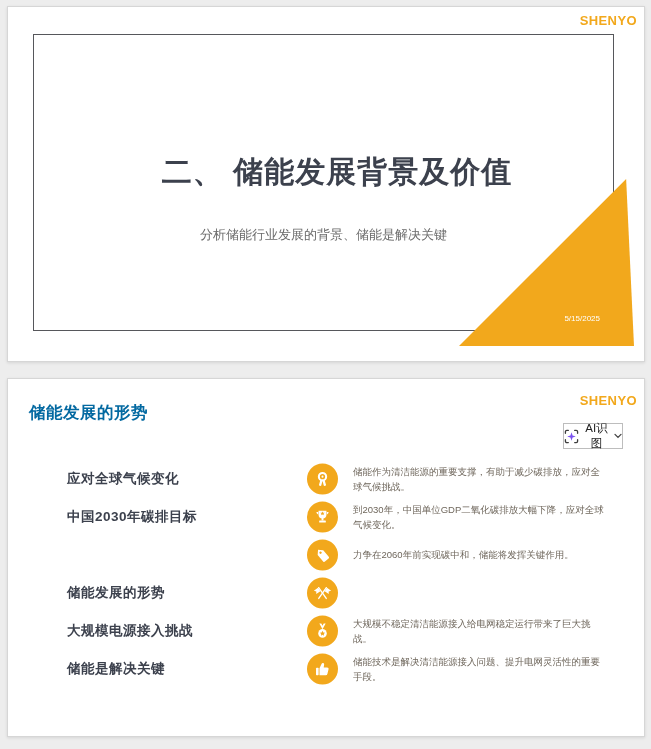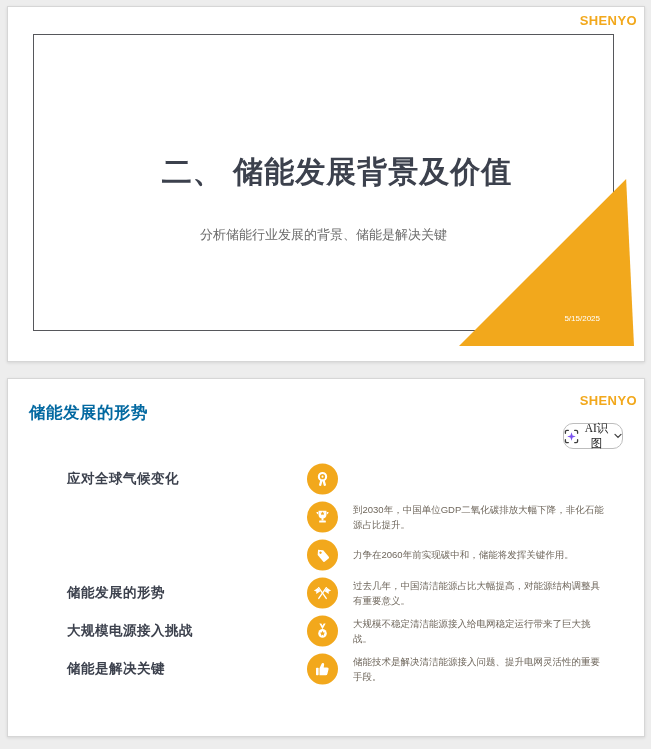--- a/index.html
+++ b/index.html
@@ -46,23 +46,23 @@
     text-align:right; color:#ffffff; font-size:8px;
   }
 
   
   .s2-title {
     position:absolute; left:21px; top:23px;
     color:#0369a1; font-size:16.5px; font-weight:bold; letter-spacing:.5px;
   }
   .ai-btn {
     position:absolute; left:555px; top:44px; width:60px; height:26px;
-    background:#ffffff; border:1px solid #bdbdbd; border-radius:10px;
+    background:#ffffff; border:1px solid #bdbdbd; border-radius:0;
     display:flex; align-items:center; justify-content:center; gap:4px;
-    cursor:pointer; font-family:Liberation Serif, serif;
+    cursor:pointer; font-family:Liberation Sans, sans-serif;
   }
   .ai-btn .lbl { font-size:11.5px; color:#222; }
   .ai-btn svg { display:block; }
 
   .row { position:absolute; left:0; width:100%; height:38px;padding-left:13px; }
   .rlabel {
     position:absolute; left:59px; top:50%; transform:translateY(-50%);
     color:#3c414d; font-size:13.5px; font-weight:bold; letter-spacing:.5px;
     white-space:nowrap;
   }
@@ -120,36 +120,38 @@
       <div class="ricon">
         <svg viewBox="0 0 24 24">
           <circle cx="12" cy="9" r="4.6" fill="none" stroke="#fff" stroke-width="2.6"></circle>
           <circle cx="12" cy="9" r="1.3" fill="#fff"></circle>
           <g fill="#fff">
             <rect x="8.3" y="13.2" width="3" height="7.4" rx="0.6" transform="rotate(16 9.8 16.9)"></rect>
             <rect x="12.7" y="13.2" width="3" height="7.4" rx="0.6" transform="rotate(-16 14.2 16.9)"></rect>
           </g>
         </svg>
       </div>
+      <div class="rdesc">储能作为清洁能源的重要支撑，有助于减少碳排放，应对全球气候挑战。</div>
     </div>
 
     <div class="row" style="top:119px">
+      <div class="rlabel">中国2030年碳排目标</div>
       <div class="ricon">
         <svg viewBox="0 0 24 24">
           <g fill="#fff">
             <path d="M7 4h10v4.8a5 5 0 0 1-10 0Z"></path>
             <path d="M4.3 5.6h2.2v3.1a3.4 3.4 0 0 1-2.2-3.1Z"></path>
             <path d="M19.7 5.6h-2.2v3.1a3.4 3.4 0 0 0 2.2-3.1Z"></path>
             <rect x="10.8" y="13.2" width="2.4" height="3.2"></rect>
             <rect x="7.8" y="16.4" width="8.4" height="2.6" rx="0.7"></rect>
           </g>
           <path d="M12 4.9l.8 1.6 1.8.25-1.3 1.25.3 1.8-1.6-.85-1.6.85.3-1.8-1.3-1.25 1.8-.25z" fill="#F2A81C"></path>
         </svg>
       </div>
-      <div class="rdesc">到2030年，中国单位GDP二氧化碳排放大幅下降，非化石能源占比提升。</div>
+      <div class="rdesc">到2030年，中国单位GDP二氧化碳排放大幅下降，应对全球气候变化。</div>
     </div>
 
     <div class="row" style="top:157px">
       <div class="ricon">
         <svg viewBox="0 0 24 24">
           <g transform="rotate(-40 12 12)">
             <path d="M12 3.2 16.6 8v10.8a1.6 1.6 0 0 1-1.6 1.6H9a1.6 1.6 0 0 1-1.6-1.6V8Z" fill="#fff"></path>
             <circle cx="12" cy="8.2" r="1.5" fill="#F2A81C"></circle>
           </g>
         </svg>
@@ -166,21 +168,20 @@
               <rect x="11.2" y="2.8" width="1.7" height="18.4" rx="0.85"></rect>
               <path d="M12.9 3.4h6.4l-2 2.6 2 2.6h-6.4Z"></path>
             </g>
             <g transform="rotate(-35 12 12)">
               <rect x="11.1" y="2.8" width="1.7" height="18.4" rx="0.85"></rect>
               <path d="M11.1 3.4H4.7l2 2.6-2 2.6h6.4Z"></path>
             </g>
           </g>
         </svg>
       </div>
-      <div class="rdesc">过去几年，中国清洁能源占比大幅提高，对能源结构调整具有重要意义。</div>
     </div>
 
     <div class="row" style="top:233px">
       <div class="rlabel">大规模电源接入挑战</div>
       <div class="ricon">
         <svg viewBox="0 0 24 24">
           <g fill="#fff">
             <path d="M8 2.6 12 9.9 16 2.6h-2.5L12 5.5 10.5 2.6Z"></path>
             <circle cx="12" cy="15" r="5.4"></circle>
           </g>

